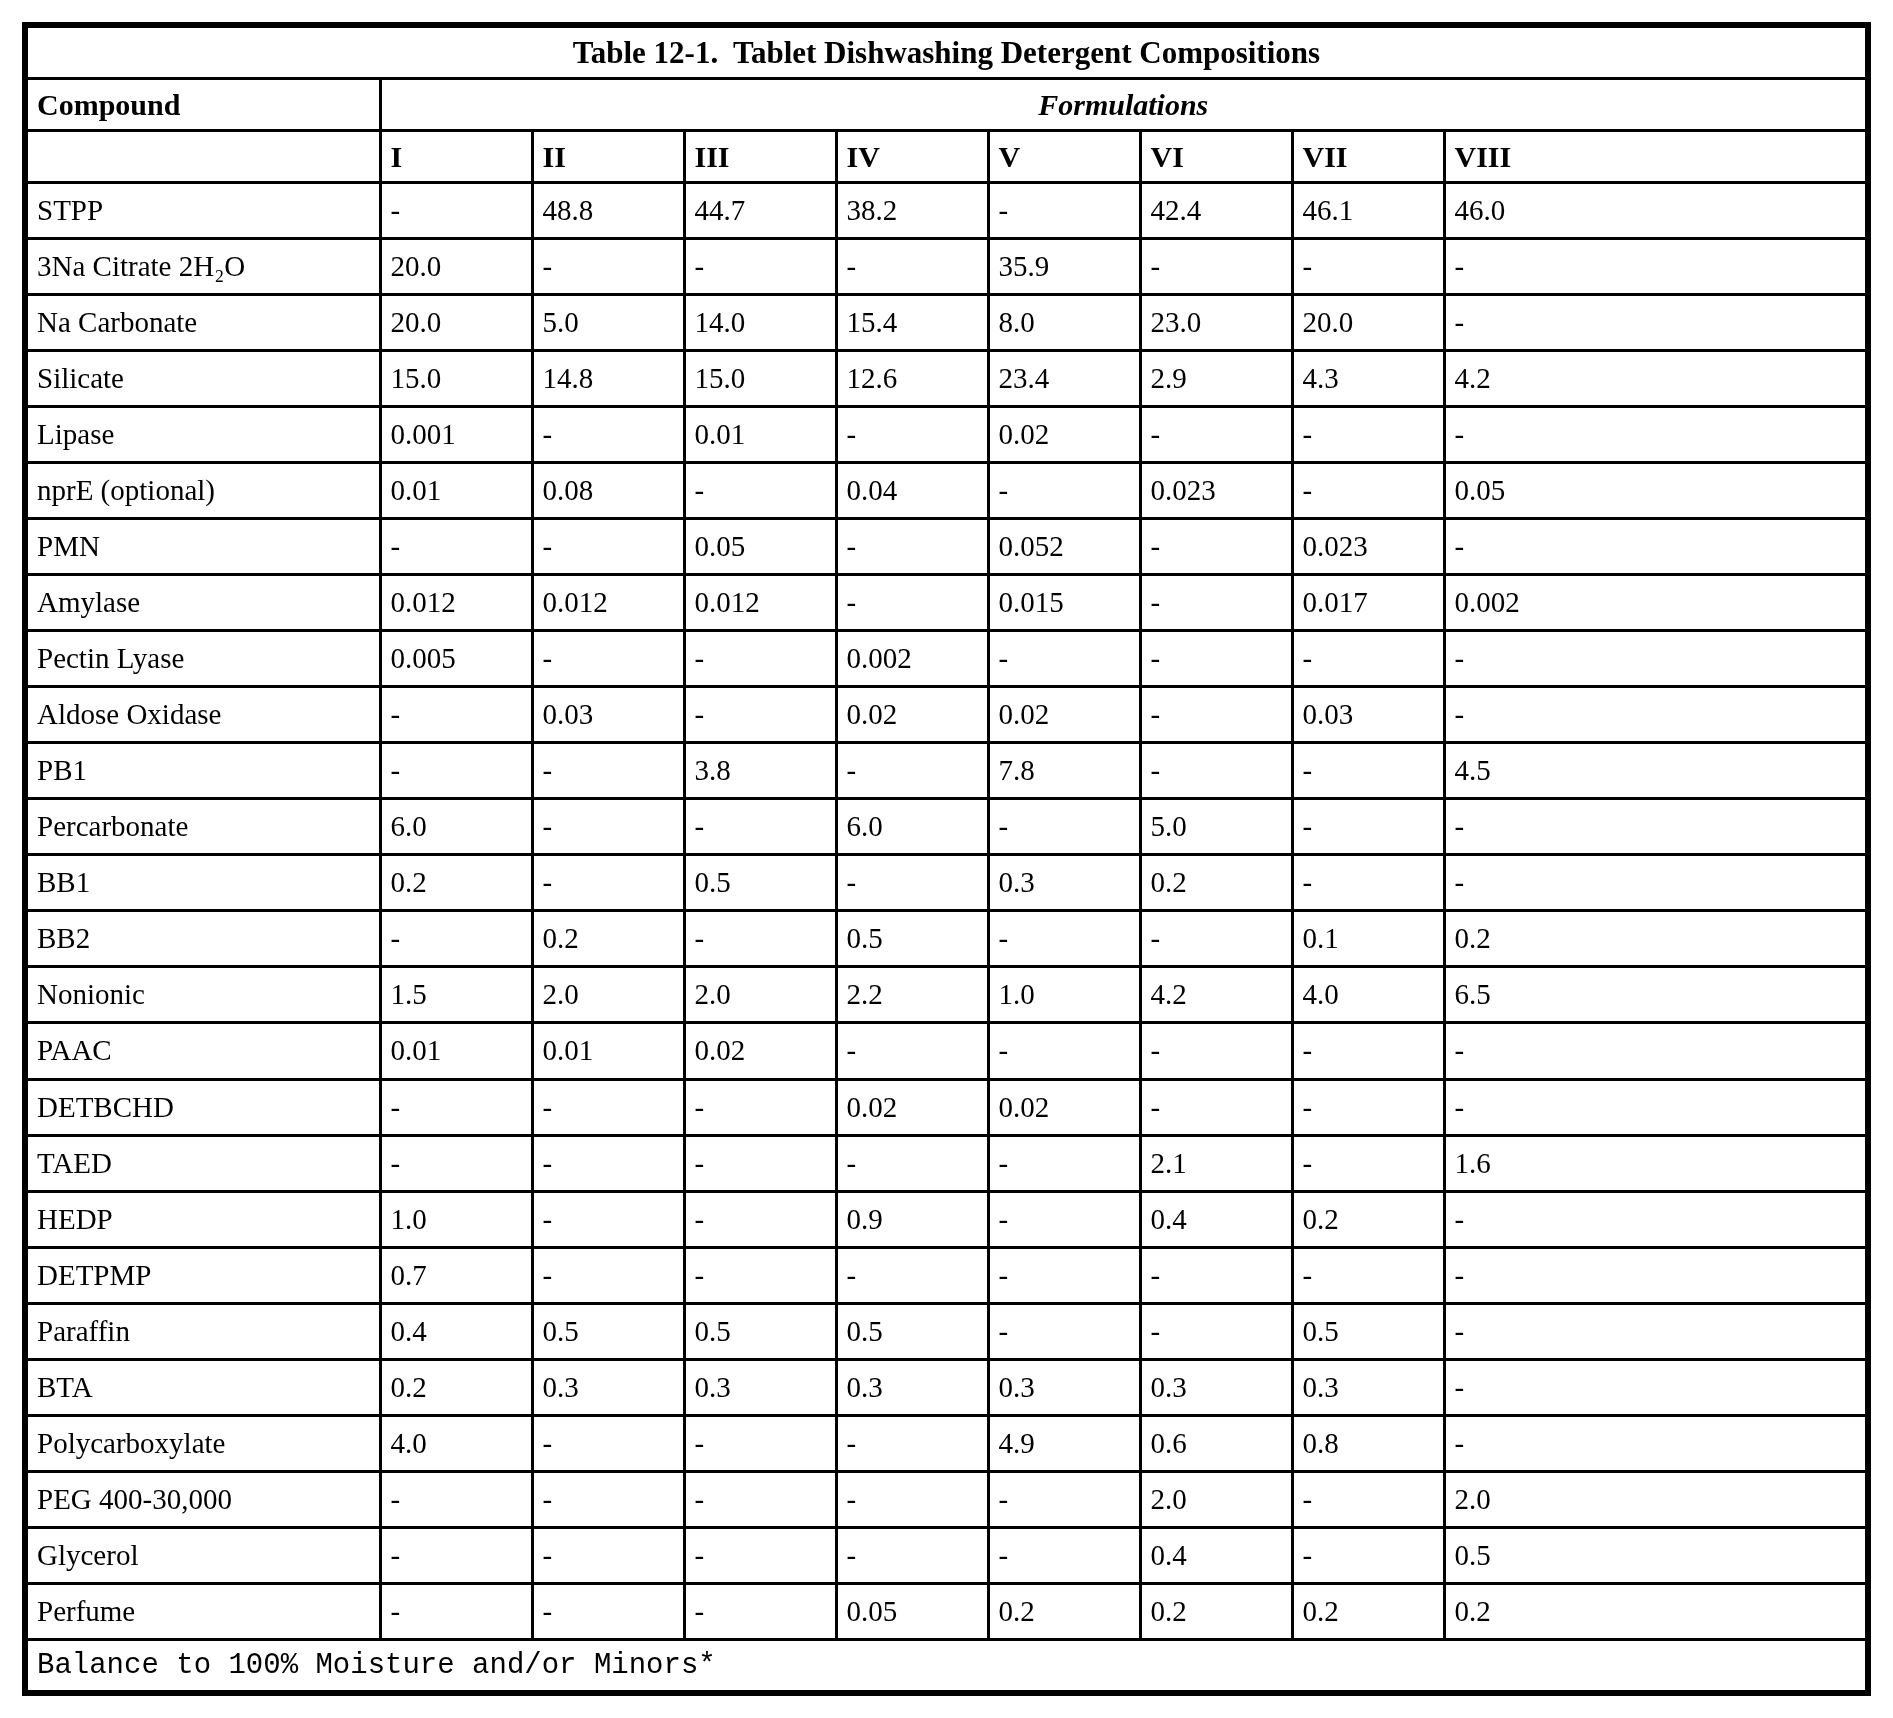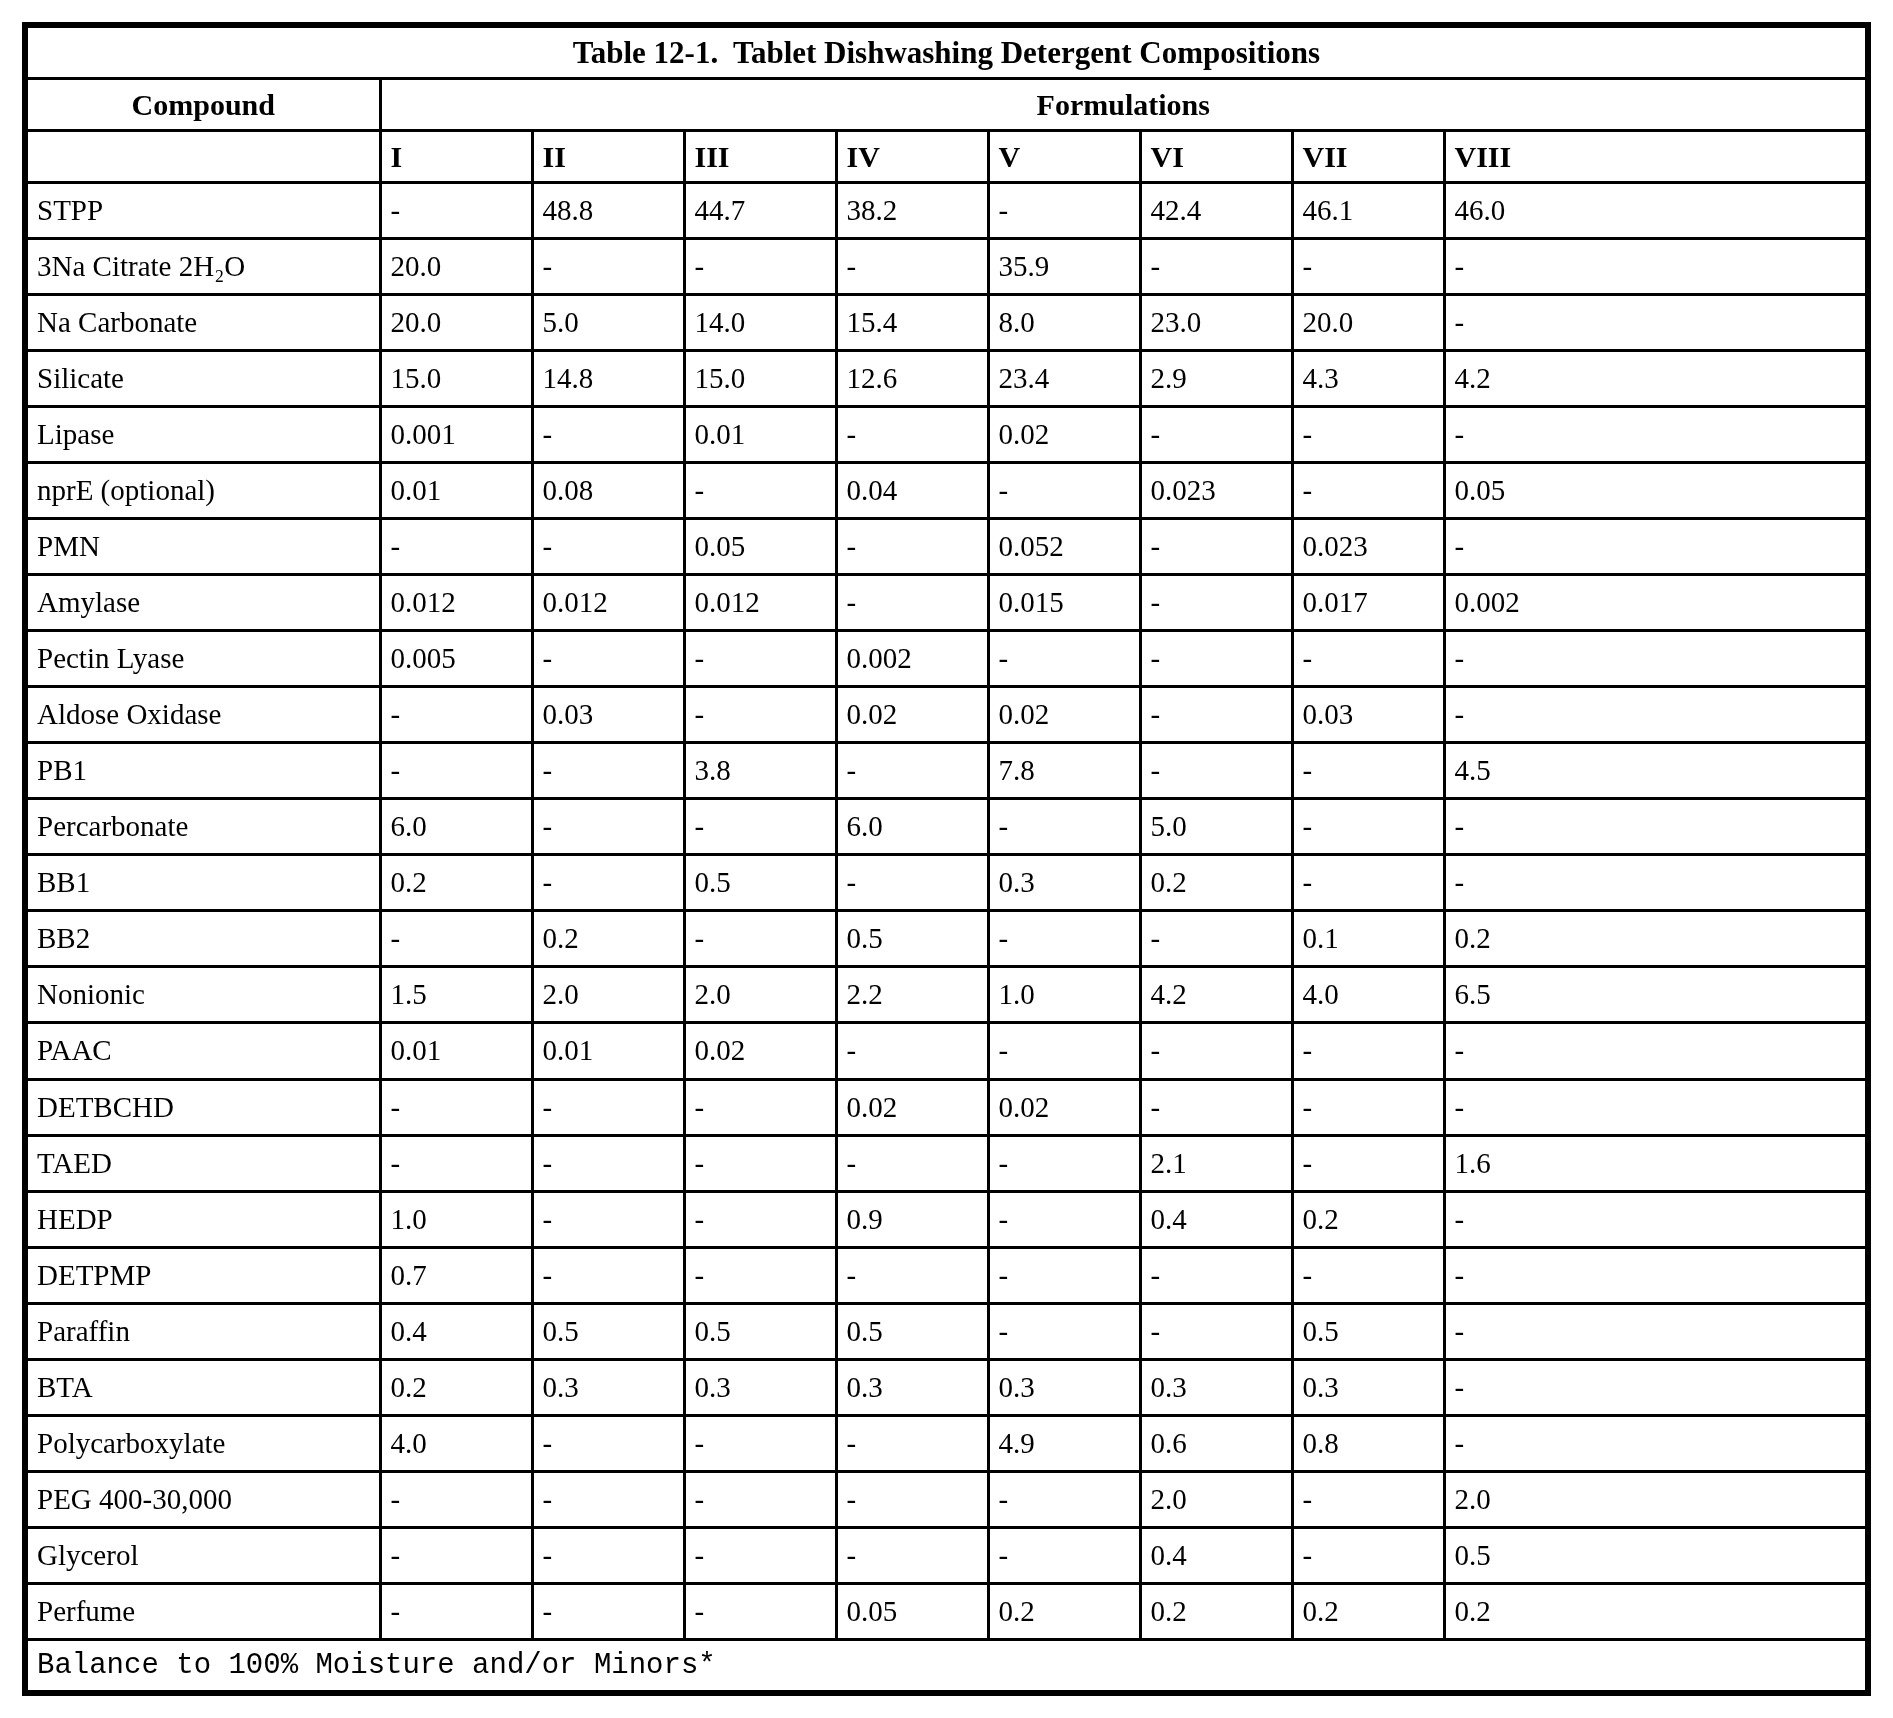--- a/index.html
+++ b/index.html
@@ -39,24 +39,24 @@
   }
   tr.title-row td {
     font-weight: bold;
     font-size: 31px;
     text-align: center;
     white-space: pre;
   }
   tr.header-row td {
     font-weight: bold;
     font-size: 30px;
-    text-align: center;
   }
   tr.header-row td.formulations-cell {
     text-align: center;
+    font-style: italic;
   }
   tr.colhead-row td {
     font-weight: bold;
     font-size: 30px;
   }
   tr.footer-row td {
     font-size: 29px;
     font-family: Liberation Mono, monospace;
   }
   col.c-compound { width: 355px; }

